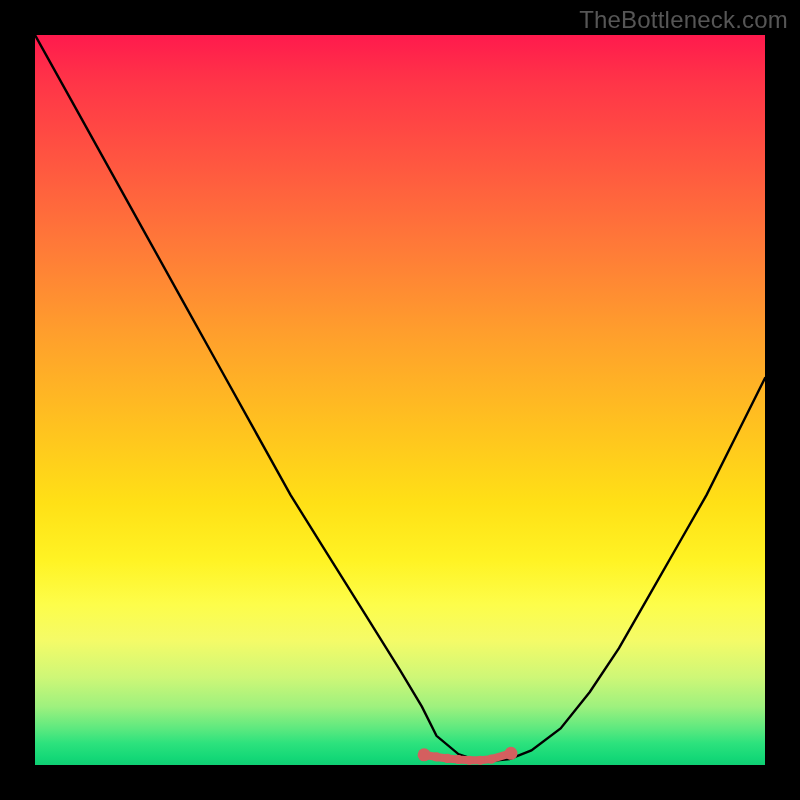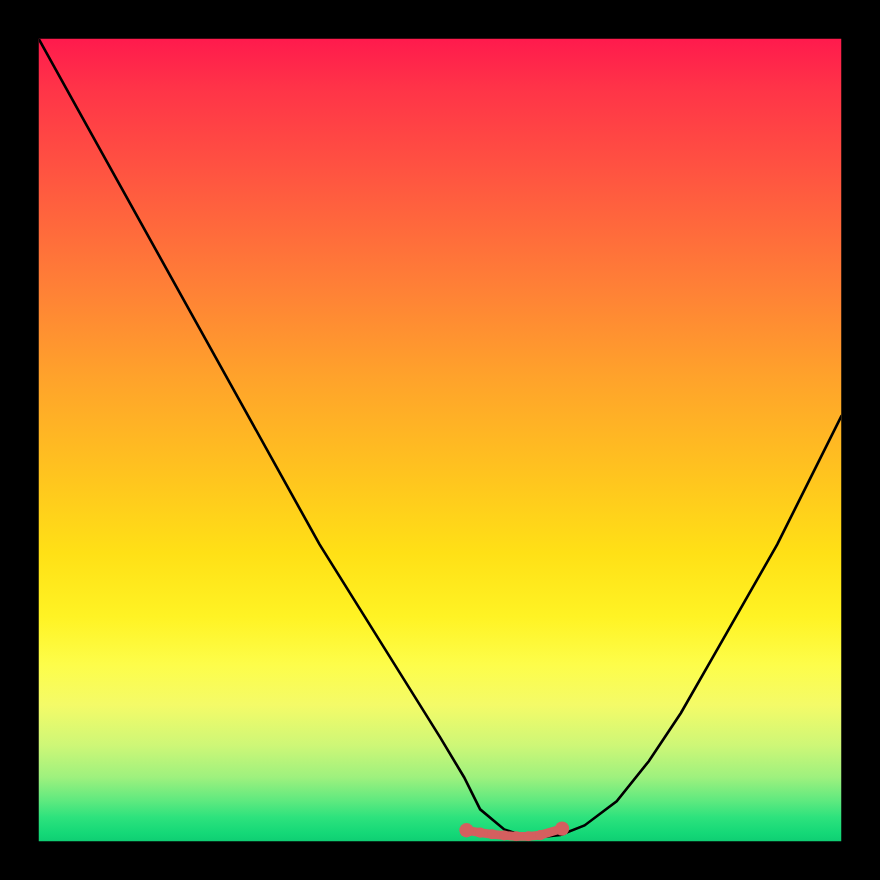--- a/index.html
+++ b/index.html
@@ -82,13 +82,14 @@
           <circle cx="401.50" cy="721.97" r="4.6" fill="#d45f5f"></circle>
           <circle cx="412.45" cy="723.43" r="4.6" fill="#d45f5f"></circle>
           <circle cx="423.40" cy="724.52" r="4.6" fill="#d45f5f"></circle>
           <circle cx="434.35" cy="725.25" r="4.6" fill="#d45f5f"></circle>
           <circle cx="445.30" cy="725.25" r="4.6" fill="#d45f5f"></circle>
           <circle cx="456.25" cy="724.16" r="4.6" fill="#d45f5f"></circle>
           <circle cx="475.96" cy="718.32" r="6.5" fill="#d45f5f"></circle>
         </g>
     </svg>
   </div>
+  <div class="watermark">TheBottleneck.com</div>
 </div>
 
 </body></html>

